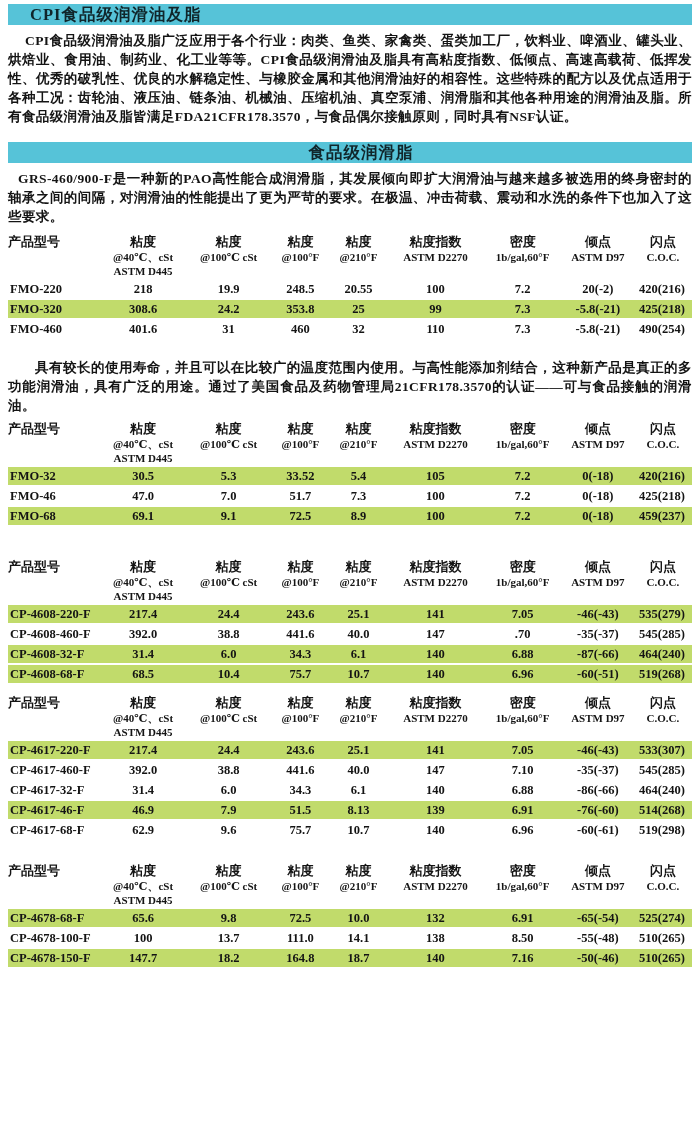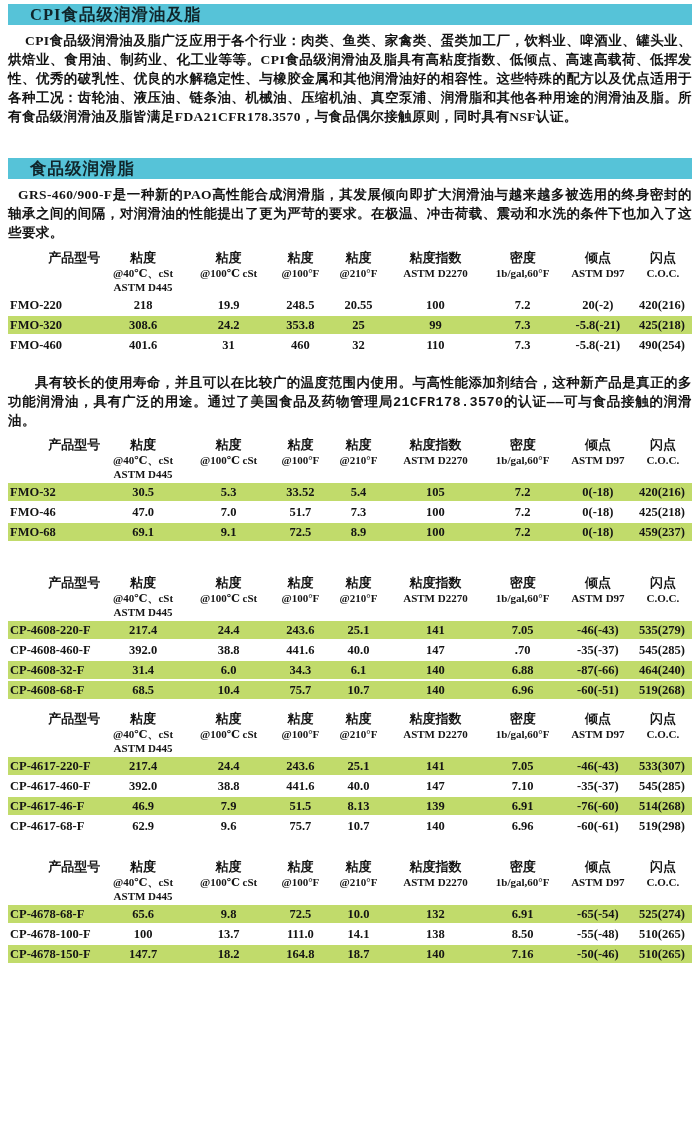--- a/index.html
+++ b/index.html
@@ -13,32 +13,32 @@
 
   .section-bar{
     background:#56c3d8;
     color:#10262b;
     font-size:16.5px;
     line-height:21px;
     height:21px;
     padding-left:22px;
     letter-spacing:1px;
   }
-  .bar2{margin-top:32px;}
+  .bar2{margin-top:16px;text-align:center;}
 
   p{
     margin:0;
     font-size:13.5px;
     line-height:19px;
     text-align:justify;
     letter-spacing:.4px;
   }
   .p1{margin-top:6px;text-indent:17px;}
   .p2{margin-top:6px;text-indent:10px;}
-  .p3{margin-top:18px;text-indent:27px;font-family:Liberation Mono, monospace;}
+  .p3{margin-top:18px;text-indent:27px;}
 
   .tbl-wrap{width:100%;}
   .t1{margin-top:6px;}
   .t2{margin-top:4px;}
   .t3{margin-top:30px;}
   .t4{margin-top:8px;}
   .t5{margin-top:20px;}
 
   table.spec{
     width:100%;
@@ -47,21 +47,21 @@
     table-layout:fixed;
   }
   table.spec th{
     font-size:13px;
     font-weight:bold;
     text-align:center;
     vertical-align:top;
     padding:0;
     line-height:16px;
   }
-  table.spec th:first-child{text-align:right;}
+  table.spec th:first-child{text-align:left;}
   table.spec .h-main{display:block;font-size:13px;}
   table.spec .h-sub{display:block;font-size:11px;line-height:14px;}
   .t1 th{padding-bottom:8px;}
   .t2 th{padding-bottom:10px;}
   .t3 th{padding-bottom:18px;}
   .t4 th{padding-bottom:26px;}
   .t5 th{padding-bottom:22px;}
 
   table.spec td{
     font-size:12.5px;
@@ -443,20 +443,31 @@
             <td>CP-4617-460-F</td>
             <td>392.0</td>
             <td>38.8</td>
             <td>441.6</td>
             <td>40.0</td>
             <td>147</td>
             <td>7.10</td>
             <td>-35(-37)</td>
             <td>545(285)</td>
           </tr>
+          <tr>
+            <td>CP-4617-32-F</td>
+            <td>31.4</td>
+            <td>6.0</td>
+            <td>34.3</td>
+            <td>6.1</td>
+            <td>140</td>
+            <td>6.88</td>
+            <td>-86(-66)</td>
+            <td>464(240)</td>
+          </tr>
           <tr class="hl">
             <td>CP-4617-46-F</td>
             <td>46.9</td>
             <td>7.9</td>
             <td>51.5</td>
             <td>8.13</td>
             <td>139</td>
             <td>6.91</td>
             <td>-76(-60)</td>
             <td>514(268)</td>

